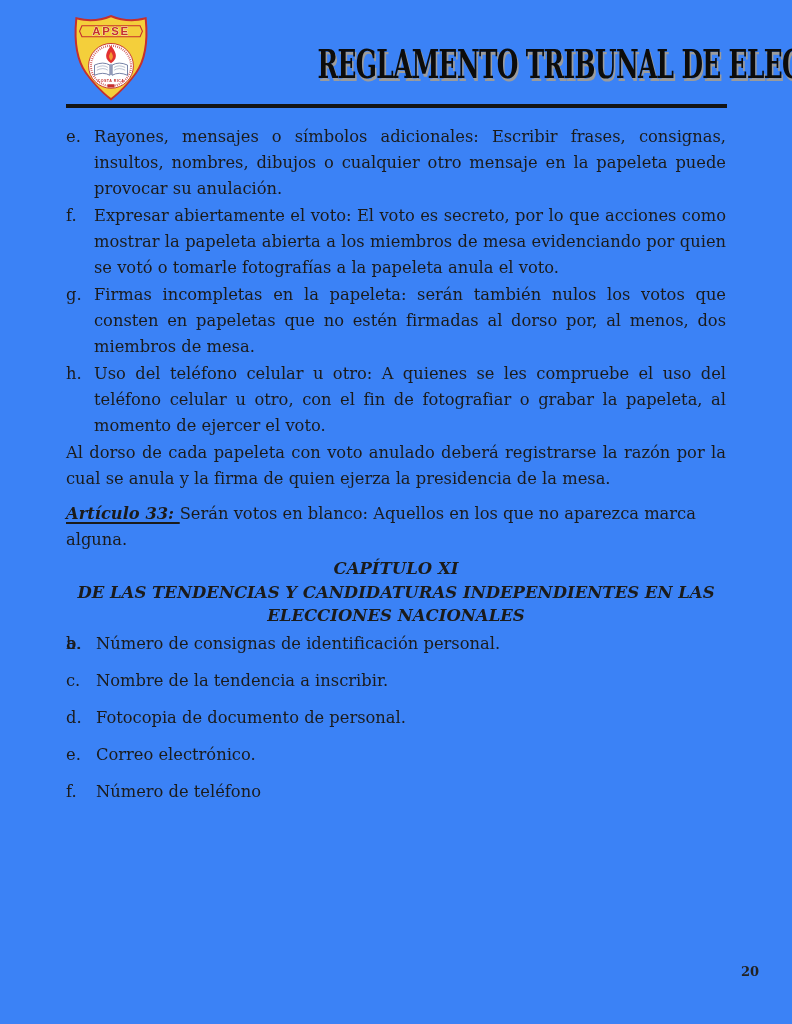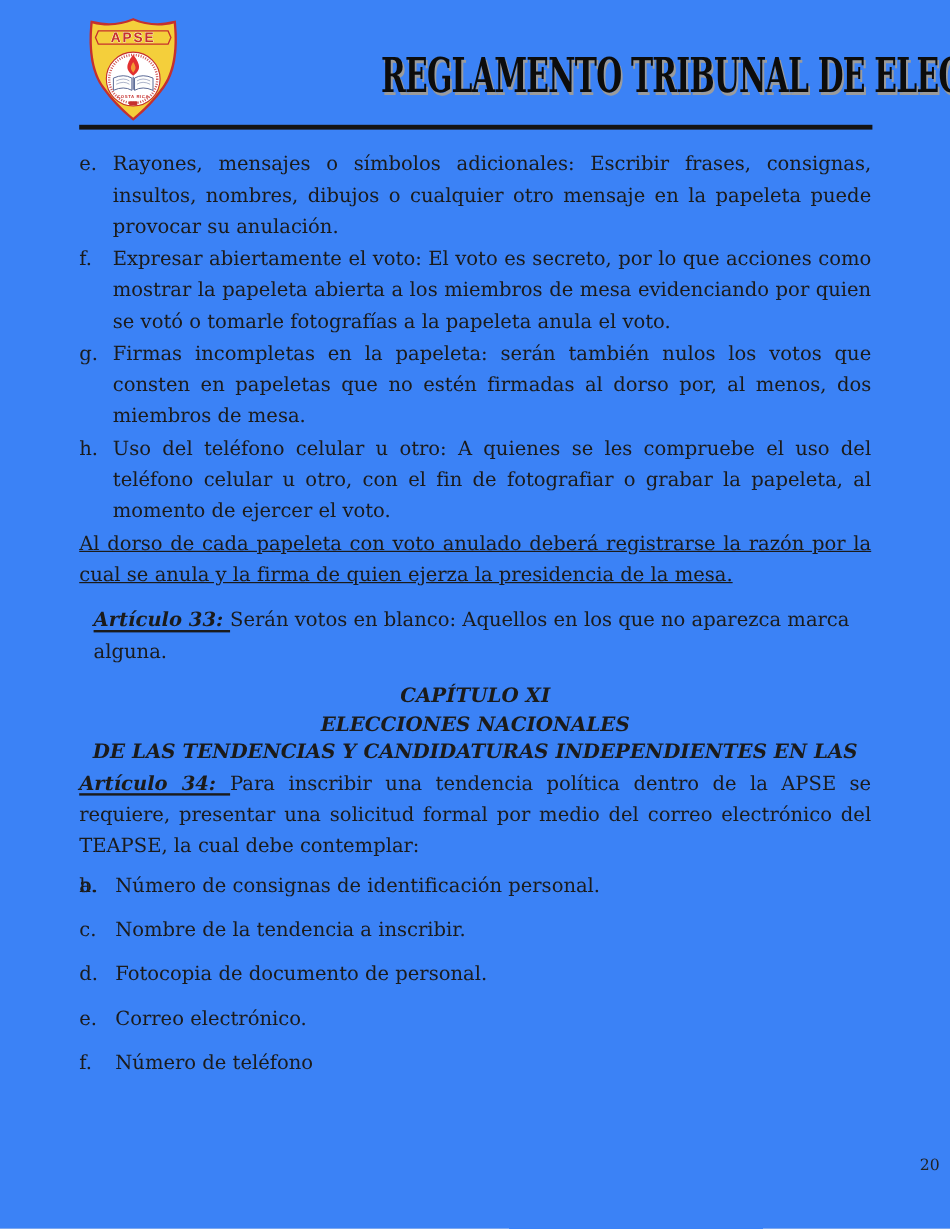--- a/index.html
+++ b/index.html
@@ -24,31 +24,31 @@
   
   .content{
     position:absolute;left:66px;top:124px;width:660px;
     font-size:16.3px;line-height:26px;text-align:justify;
   }
   .li1{position:relative;padding-left:28px;margin:0 0 1px 0;}
   .li2{position:relative;padding-left:30px;}
   .list2 .li2{margin:0 0 11px 0;}
   .list2 .li2:first-child{margin-bottom:3px;}
   .marker{position:absolute;left:0;top:0;}
-  .p-aldorso{margin:0 0 9px 0;text-decoration:underline;}
-  .p-art33{margin:12px;text-align:left;}
+  .p-aldorso{margin:0 0 9px 0;}
+  .p-art33{margin:0;text-align:left;}
   .art-label{
     font-weight:700;font-style:italic;
     text-decoration:underline;text-decoration-thickness:1.5px;text-underline-offset:3px;
     white-space:pre-wrap;
   }
   .chapter{margin:4px 0 1px 0;text-align:center;font-weight:700;
     font-size:16.5px;line-height:23.5px;font-style:italic;}
   .p-art34{margin:0 0 7px 0;}
-  .page-number{position:absolute;top:964px;right:53px;font-size:13px;color:#222;}
+  .page-number{position:absolute;top:964px;right:77px;font-size:13px;color:#222;font-weight:bold;}
 </style>
 </head>
 <body>
 
 <div class="page">
 
   <div class="header">
     <svg class="logo" viewBox="0 0 100 112" xmlns="http://www.w3.org/2000/svg">
 
       <path d="M50 4 C62 9 78 11 93 7 C96 38 91 60 81 74 C71 88 61 98 50 107 C39 98 29 88 19 74 C9 60 4 38 7 7 C22 11 38 9 50 4 Z" fill="#f4cf3b" stroke="#c5302e" stroke-width="5" paint-order="stroke"></path>
@@ -100,25 +100,24 @@
         <span>Uso del teléfono celular u otro: A quienes se les compruebe el uso del teléfono celular u otro, con el fin de fotografiar o grabar la papeleta, al momento de ejercer el voto.</span>
       </div>
     </div>
 
     <p class="p-aldorso">Al dorso de cada papeleta con voto anulado deberá registrarse la razón por la cual se anula y la firma de quien ejerza la presidencia de la mesa.</p>
 
     <p class="p-art33"><span class="art-label">Artículo 33: </span><span>Serán votos en blanco: Aquellos en los que no aparezca marca alguna.</span></p>
 
     <div class="chapter">
       <div>CAPÍTULO XI</div>
+      <div>DE LAS TENDENCIAS Y CANDIDATURAS INDEPENDIENTES EN LAS</div>
       <div>ELECCIONES NACIONALES</div>
-      <div>DE LAS TENDENCIAS Y CANDIDATURAS INDEPENDIENTES EN LAS</div>
     </div>
 
-    <p class="p-art34"><span class="art-label">Artículo 34: </span><span>Para inscribir una tendencia política dentro de la APSE se requiere, presentar una solicitud formal por medio del correo electrónico del TEAPSE, la cual debe contemplar:</span></p>
 
     <div class="list2">
       <div class="li2">
         <span class="marker">a.</span>
       </div>
       <div class="li2">
         <span class="marker">b.</span>
         <span>Número de consignas de identificación personal.</span>
       </div>
       <div class="li2">

